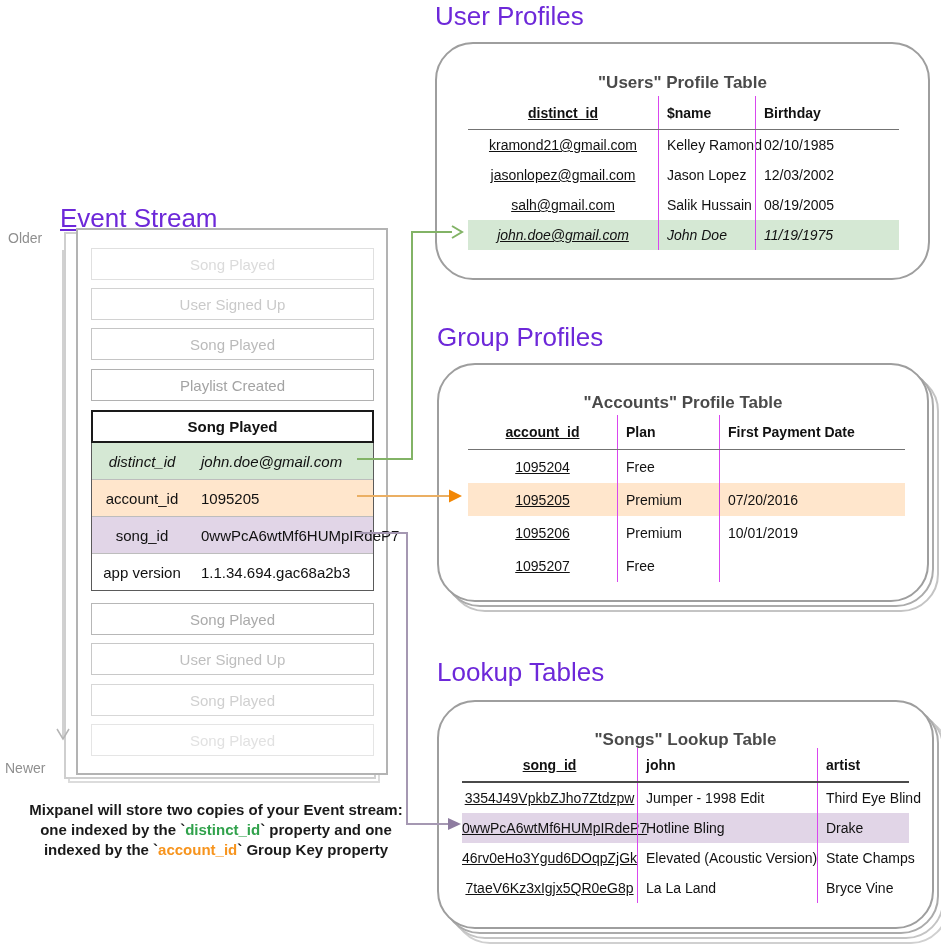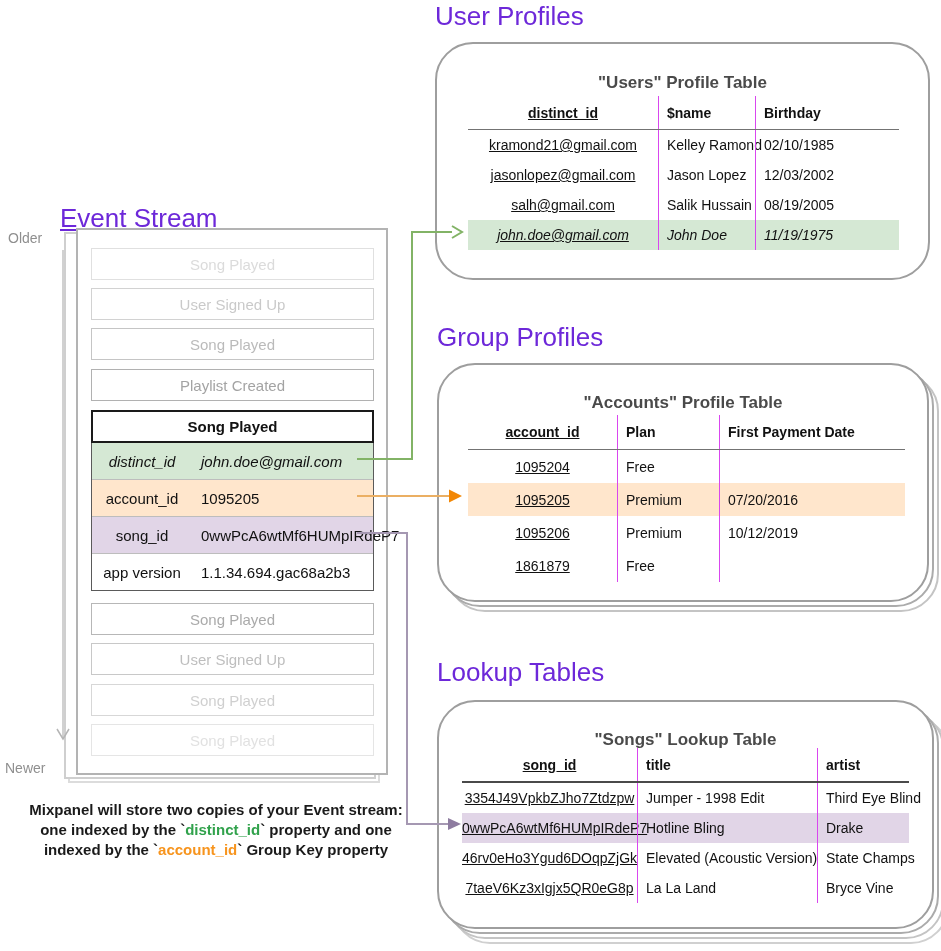--- a/index.html
+++ b/index.html
@@ -166,41 +166,41 @@
         <div class="cell sep"></div>
       </div>
       <div class="trow bg-orange">
         <div class="cell-id">1095205</div>
         <div class="cell sep">Premium</div>
         <div class="cell sep">07/20/2016</div>
       </div>
       <div class="trow">
         <div class="cell-id">1095206</div>
         <div class="cell sep">Premium</div>
-        <div class="cell sep">10/12/2019</div>
-      </div>
-      <div class="trow">
-        <div class="cell-id">1861879</div>
+        <div class="cell sep">10/01/2019</div>
+      </div>
+      <div class="trow">
+        <div class="cell-id">1095207</div>
         <div class="cell sep">Free</div>
         <div class="cell sep"></div>
       </div>
     </div>
   </div>
 
   <div class="section-title" style="left:437px;top:657px;width:488px;">Lookup Tables</div>
 
   <div class="card-layer" style="left:452px;top:715px;width:493px;height:225px;border-color:#d0d0d0;"></div>
   <div class="card-layer" style="left:447px;top:710px;width:493px;height:225px;border-color:#c4c4c4;"></div>
   <div class="card-layer" style="left:442px;top:705px;width:493px;height:225px;"></div>
   <div class="pcard" style="left:437px;top:700px;width:493px;height:225px;">
     <div class="card-title" style="top:28px;">"Songs" Lookup Table</div>
     <div class="ptable songs-table">
       <div class="trow thead">
         <div class="th cell-id">song_id</div>
-        <div class="th cell sep">title</div>
+        <div class="th cell sep">john</div>
         <div class="th cell sep">artist</div>
       </div>
       <div class="trow">
         <div class="cell-id">3354J49VpkbZJho7Ztdzpw</div>
         <div class="cell sep">Jumper - 1998 Edit</div>
         <div class="cell sep">Third Eye Blind</div>
       </div>
       <div class="trow bg-purple">
         <div class="cell-id">0wwPcA6wtMf6HUMpIRdeP7</div>
         <div class="cell sep">Hotline Bling</div>

